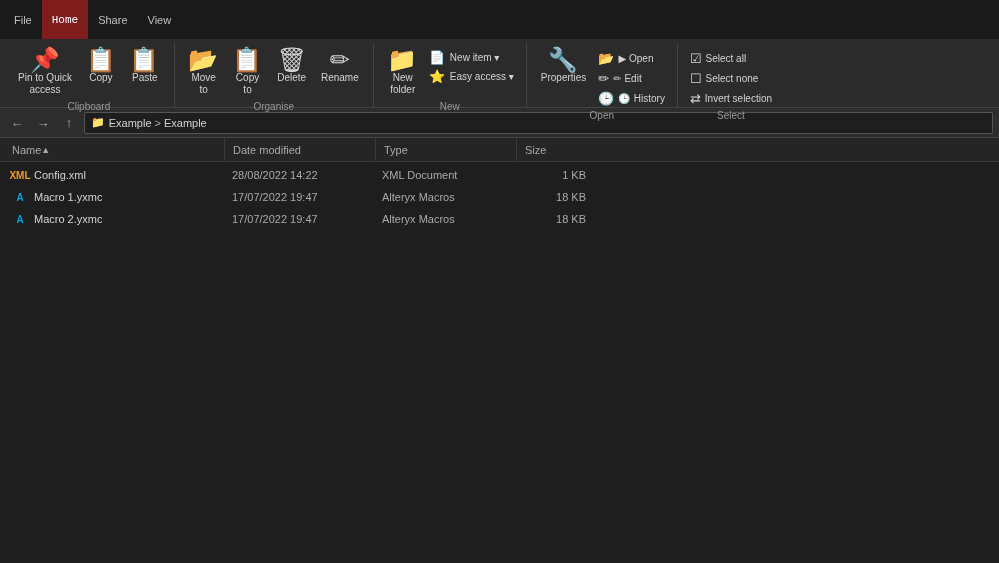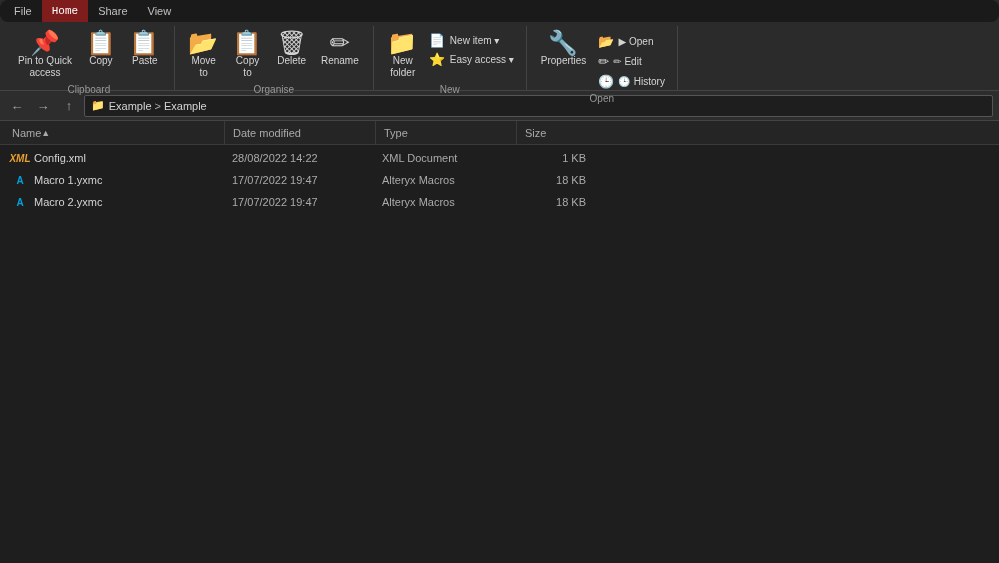--- a/index.html
+++ b/index.html
@@ -15,24 +15,23 @@
 
     
     .ribbon {
       background: #2b2b2b;
       border-bottom: 1px solid #444;
     }
 
     .ribbon-tabs {
       display: flex;
       background: #1a1a1a;
-      height: 22px;
+      height: 39px;
       align-items: flex-end;
       padding: 0 4px;
-      border-radius: 8px;
     }
 
     .ribbon-tab {
       padding: 2px 10px;
       font-size: 11px;
       color: #c0c0c0;
       cursor: pointer;
       height: 100%;
       display: flex;
       align-items: center;
@@ -271,21 +270,20 @@
     .ico-history::before { content: '🕒'; }
     .ico-select-all::before { content: '☑'; }
     .ico-select-none::before { content: '☐'; }
     .ico-invert::before { content: '⇄'; }
 
     
     .icon-xml {
       color: #e8a030;
       font-weight: bold;
       font-size: 10px;
-      font-style: italic;
     }
 
     
     .icon-alteryx {
       color: #00a0dc;
       font-weight: bold;
       font-size: 10px;
     }
   </style>
 </head>
@@ -383,20 +381,39 @@
           </div>
           <div class="ribbon-btn-small">
             <span class="icon-sm ico-history"></span>
             <span>🕒 History</span>
           </div>
         </div>
       </div>
       <div class="ribbon-group-label">Open</div>
     </div>
 
+    <div class="ribbon-group" style="border-right:none;">
+      <div class="ribbon-group-items">
+        <div class="small-btns-col" style="margin-top:4px;">
+          <div class="ribbon-btn-small">
+            <span class="icon-sm ico-select-all"></span>
+            <span>Select all</span>
+          </div>
+          <div class="ribbon-btn-small">
+            <span class="icon-sm ico-select-none"></span>
+            <span>Select none</span>
+          </div>
+          <div class="ribbon-btn-small">
+            <span class="icon-sm ico-invert"></span>
+            <span>Invert selection</span>
+          </div>
+        </div>
+      </div>
+      <div class="ribbon-group-label">Select</div>
+    </div>
 
   </div>
 </div>
 
 <div class="nav-bar">
   <div class="nav-btn">←</div>
   <div class="nav-btn">→</div>
   <div class="nav-btn">↑</div>
   <div class="address-bar">
     <span class="address-folder-icon">📁</span>

